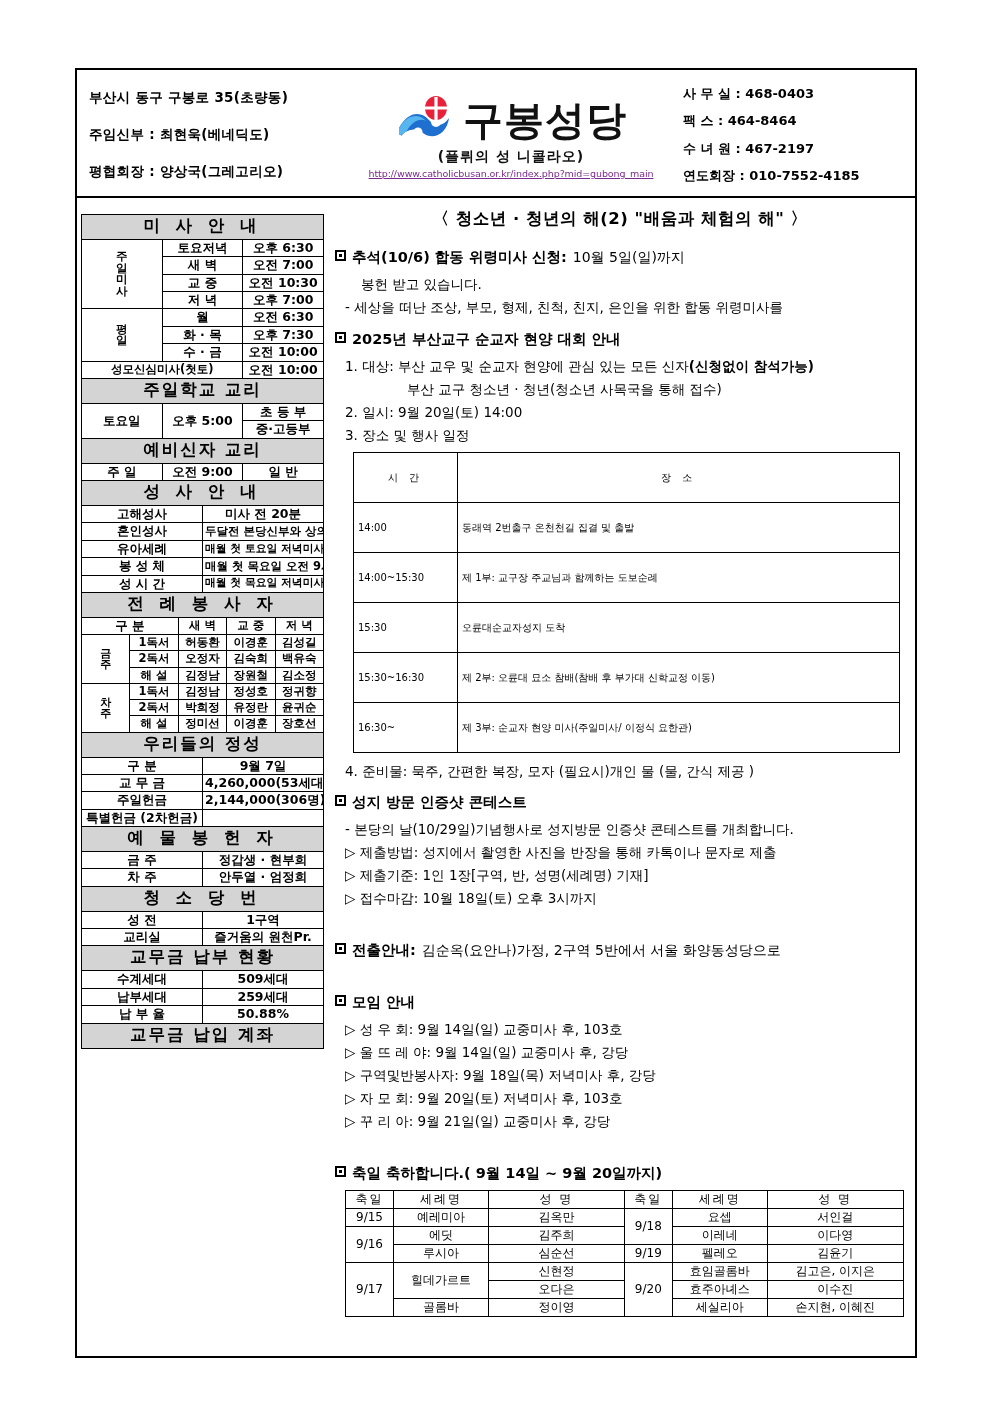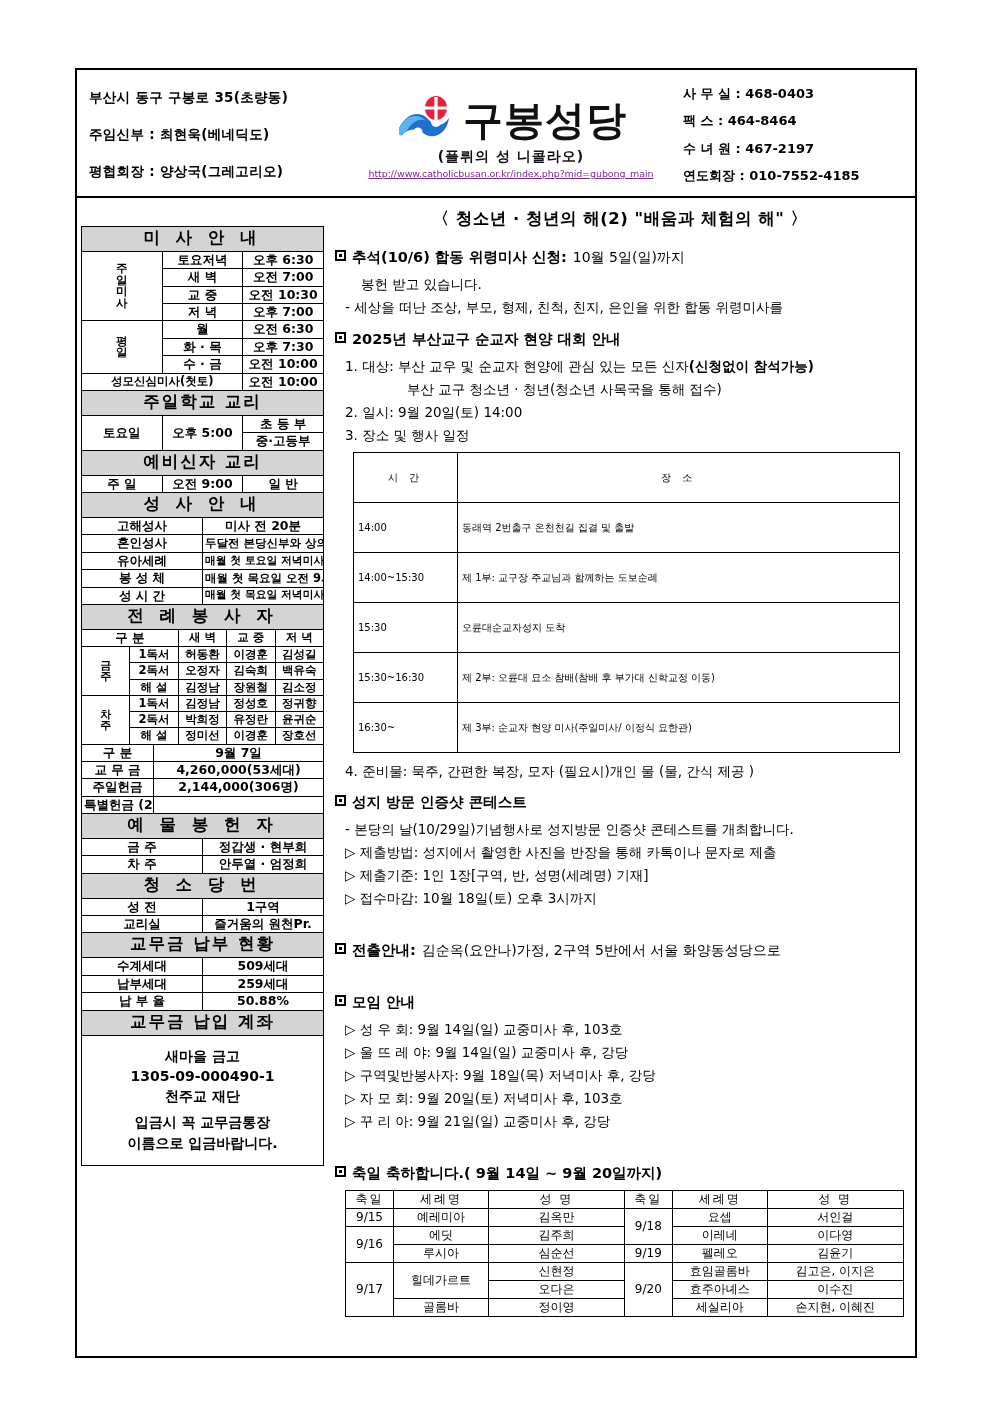--- a/index.html
+++ b/index.html
@@ -67,21 +67,21 @@
   .hdr-right {
     width: 238px;
     padding: 10px 6px 6px 6px;
     display: flex; flex-direction: column; justify-content: space-around;
   }
   .hdr-right div {
     font-size: 13px; font-weight: bold; white-space: nowrap;
   }
   
   .body-wrap { display: flex; align-items: flex-start; }
-  .col-left { width: 250px; padding: 4px 3px 4px 4px; margin-top: 24px; }
+  .col-left { width: 250px; padding: 16px 3px 4px 4px; }
   .col-right { flex: 1; padding: 4px 10px 4px 8px; }
   
   table.box {
     width: 100%;
     border-collapse: collapse;
     table-layout: fixed;
     margin: 0;
   }
   table.box td, table.box th {
     border: 1px solid #000;
@@ -370,20 +370,23 @@
             <td class="small">해  설</td>
             <td class="small">정미선</td>
             <td class="small">이경훈</td>
             <td class="small">장호선</td>
           </tr>
         </tbody>
           </table>
 
         <table class="box" style="margin-top:-1px">
           <tbody>
+              <tr>
+                <td class="secthead tight" colspan="2">우리들의  정성</td>
+              </tr>
           <tr>
             <td style="width:72px">구    분</td>
             <td>9월 7일</td>
           </tr>
           <tr>
             <td>교 무 금</td>
             <td>4,260,000(53세대)</td>
           </tr>
           <tr>
             <td>주일헌금</td>
@@ -448,27 +451,20 @@
         </tbody>
           </table>
 
         <table class="box" style="margin-top:-1px">
           <tbody>
               <tr>
                 <td class="secthead tight">교무금 납입 계좌</td>
               </tr>
         </tbody>
           </table>
-        <div class="bank-box">
-          <div>새마을 금고</div>
-          <div>1305-09-000490-1</div>
-          <div>천주교 재단</div>
-          <div style="margin-top:6px">입금시 꼭 교무금통장</div>
-          <div>이름으로 입금바랍니다.</div>
-        </div>
       </div>
 
       <div class="col-right">
 
         <div class="doc-title">〈 청소년 · 청년의 해(2)  "배움과 체험의 해" 〉</div>
 
         <div class="sect">
           <div class="sect-head">
             <span class="sq"></span>
             <span>추석(10/6) 합동 위령미사 신청:</span>

